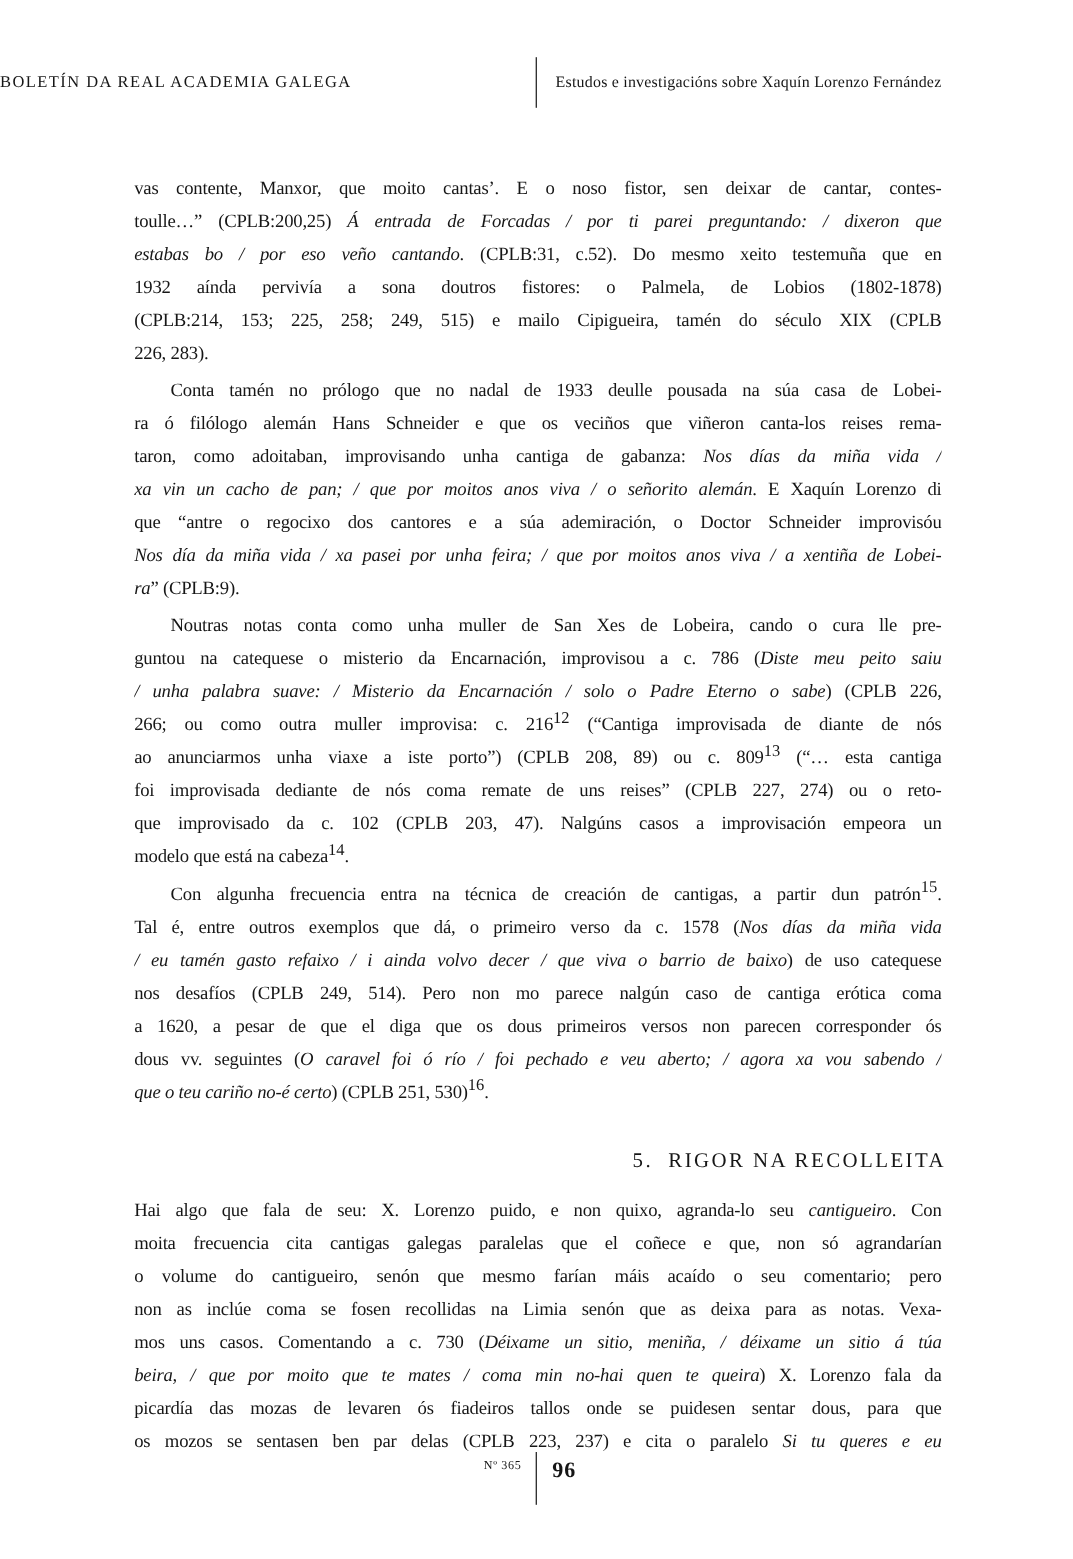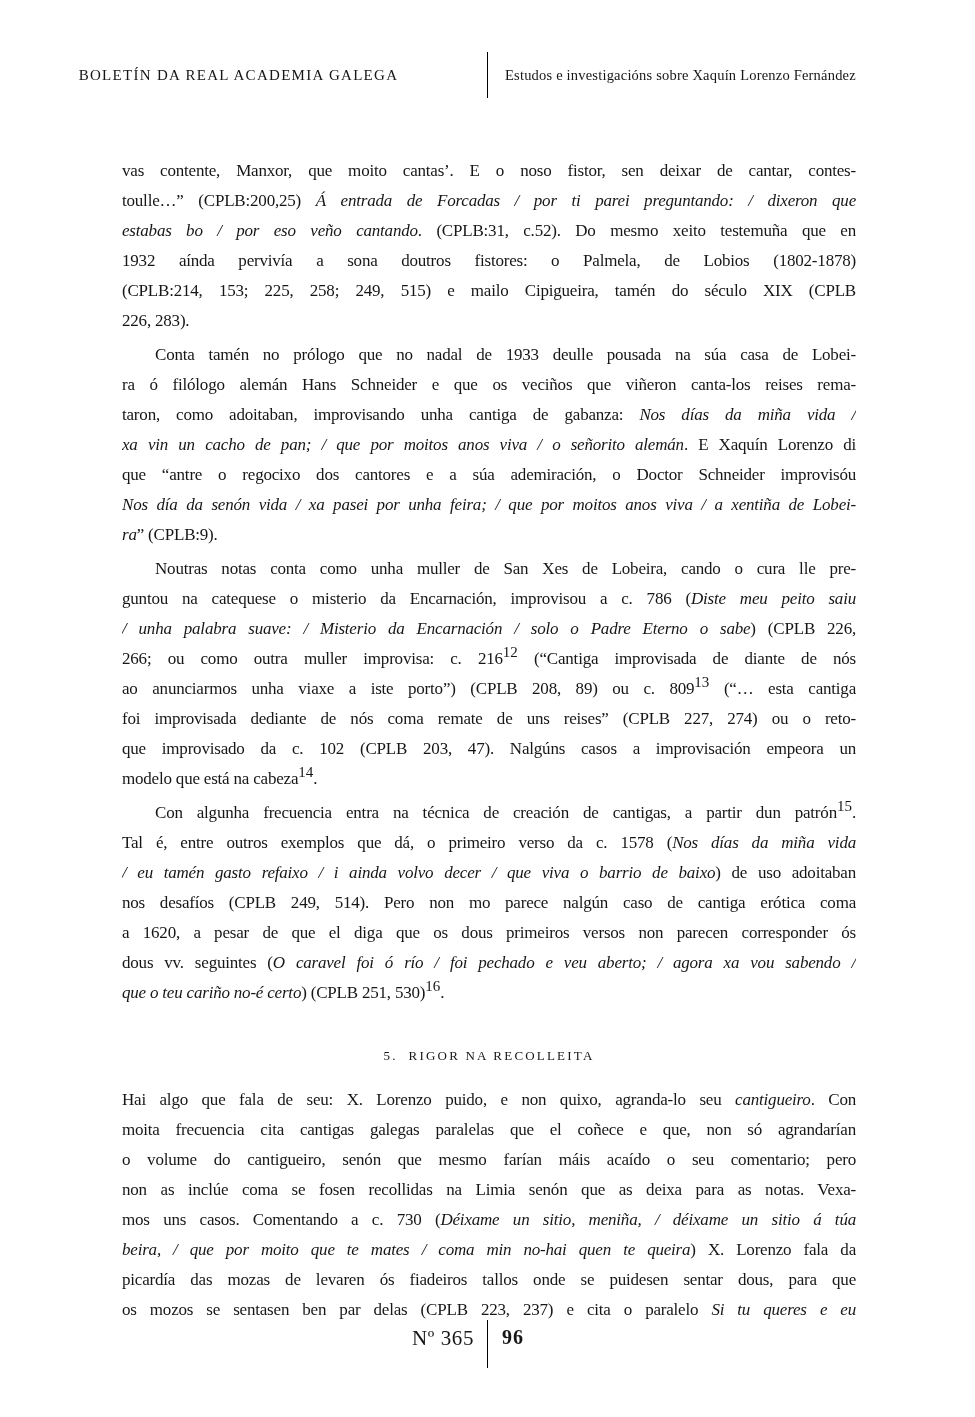--- a/index.html
+++ b/index.html
@@ -11,53 +11,53 @@
     color:#161616;
     font-family:"Liberation Serif", serif;
     overflow:hidden;
   }
   
   .header {
     position:absolute; top:52px; left:0; width:100%; height:46px;
     display:flex; align-items:center;
   }
   .header-left {
-    width:487px; text-align:center; padding-right:10px;
+    width:487px; text-align:left; padding-right:10px;
     font-size:15px; letter-spacing:1.3px; white-space:nowrap;
   }
   .header-divider { width:1px; height:46px; background:#000; flex:0 0 1px; }
   .header-right {
     padding-left:17px; font-size:14.5px; letter-spacing:0.2px; white-space:nowrap;
   }
   
   .body {
     position:absolute; top:152px; left:118px; width:742px;
     font-size:17px; line-height:30px; letter-spacing:-0.2px;
   }
   .para { margin:4px; }
   .line { text-align:justify; text-align-last:justify; height:30px; overflow:hidden; }
   .line.last { text-align-last:left; }
   .line.indent { text-indent:33px; }
   .it { font-style:italic; }
   sup { font-size:15px; line-height:0; letter-spacing:0; }
   .heading {
     margin-top:31px; margin-bottom:13px;
-    font-size:13px; letter-spacing:2.2px;
+    font-size:19px; letter-spacing:2.2px;
     white-space:pre; font-weight:normal;
     height:33px; line-height:33px;
-    text-align:center;
+    text-align:right;
   }
   
   .footer {
     position:absolute; top:1320px; left:0; width:100%; height:48px;
     display:flex; align-items:flex-start;
   }
   .footer-left {
     width:487px; text-align:right; padding-right:13px; padding-top:6px;
-    font-size:21px; letter-spacing:0.6px;
+    font-size:11px; letter-spacing:0.6px;
   }
   .footer-divider { width:1px; height:48px; background:#000; flex:0 0 1px; }
   .footer-right {
     padding-left:14px; padding-top:6px;
     font-size:20px; font-weight:bold; letter-spacing:1px;
   }
 </style>
 </head>
 <body>
 
@@ -77,37 +77,37 @@
         <div class="line"><span>1932 aínda pervivía a sona doutros fistores: o Palmela, de Lobios (1802-1878)</span></div>
         <div class="line"><span>(CPLB:214, 153; 225, 258; 249, 515) e mailo Cipigueira, tamén do século XIX (CPLB</span></div>
         <div class="line last"><span>226, 283).</span></div>
       </div>
       <div class="para">
         <div class="line indent"><span>Conta tamén no prólogo que no nadal de 1933 deulle pousada na súa casa de Lobei-</span></div>
         <div class="line"><span>ra ó filólogo alemán Hans Schneider e que os veciños que viñeron canta-los reises rema-</span></div>
         <div class="line"><span>taron, como adoitaban, improvisando unha cantiga de gabanza: </span><span class="it">Nos días da miña vida /</span></div>
         <div class="line"><span class="it">xa vin un cacho de pan; / que por moitos anos viva / o señorito alemán</span><span>. E Xaquín Lorenzo di</span></div>
         <div class="line"><span>que “antre o regocixo dos cantores e a súa ademiración, o Doctor Schneider improvisóu</span></div>
-        <div class="line"><span class="it">Nos día da senón vida / xa pasei por unha feira; / que por moitos anos viva / a xentiña de Lobei-</span></div>
+        <div class="line"><span class="it">Nos día da miña vida / xa pasei por unha feira; / que por moitos anos viva / a xentiña de Lobei-</span></div>
         <div class="line last"><span class="it">ra</span><span>” (CPLB:9).</span></div>
       </div>
       <div class="para">
         <div class="line indent"><span>Noutras notas conta como unha muller de San Xes de Lobeira, cando o cura lle pre-</span></div>
         <div class="line"><span>guntou na catequese o misterio da Encarnación, improvisou a c. 786 (</span><span class="it">Diste meu peito saiu</span></div>
         <div class="line"><span class="it">/ unha palabra suave: / Misterio da Encarnación / solo o Padre Eterno o sabe</span><span>) (CPLB 226,</span></div>
         <div class="line"><span>266; ou como outra muller improvisa: c. 216</span><sup>12</sup><span> (“Cantiga improvisada de diante de nós</span></div>
         <div class="line"><span>ao anunciarmos unha viaxe a iste porto”) (CPLB 208, 89) ou c. 809</span><sup>13</sup><span> (“… esta cantiga</span></div>
         <div class="line"><span>foi improvisada dediante de nós coma remate de uns reises” (CPLB 227, 274) ou o reto-</span></div>
         <div class="line"><span>que improvisado da c. 102 (CPLB 203, 47). Nalgúns casos a improvisación empeora un</span></div>
         <div class="line last"><span>modelo que está na cabeza</span><sup>14</sup><span>.</span></div>
       </div>
       <div class="para">
         <div class="line indent"><span>Con algunha frecuencia entra na técnica de creación de cantigas, a partir dun patrón</span><sup>15</sup><span>.</span></div>
         <div class="line"><span>Tal é, entre outros exemplos que dá, o primeiro verso da c. 1578 (</span><span class="it">Nos días da miña vida</span></div>
-        <div class="line"><span class="it">/ eu tamén gasto refaixo / i ainda volvo decer / que viva o barrio de baixo</span><span>) de uso adoitaban</span></div>
+        <div class="line"><span class="it">/ eu tamén gasto refaixo / i ainda volvo decer / que viva o barrio de baixo</span><span>) de uso catequese</span></div>
         <div class="line"><span>nos desafíos (CPLB 249, 514). Pero non mo parece nalgún caso de cantiga erótica coma</span></div>
         <div class="line"><span>a 1620, a pesar de que el diga que os dous primeiros versos non parecen corresponder ós</span></div>
         <div class="line"><span>dous vv. seguintes (</span><span class="it">O caravel foi ó río / foi pechado e veu aberto; / agora xa vou sabendo /</span></div>
         <div class="line last"><span class="it">que o teu cariño no-é certo</span><span>) (CPLB 251, 530)</span><sup>16</sup><span>.</span></div>
       </div>
       <div class="heading">5.  RIGOR NA RECOLLEITA</div>
       <div class="para">
         <div class="line"><span>Hai algo que fala de seu: X. Lorenzo puido, e non quixo, agranda-lo seu </span><span class="it">cantigueiro</span><span>. Con</span></div>
         <div class="line"><span>moita frecuencia cita cantigas galegas paralelas que el coñece e que, non só agrandarían</span></div>
         <div class="line"><span>o volume do cantigueiro, senón que mesmo farían máis acaído o seu comentario; pero</span></div>

